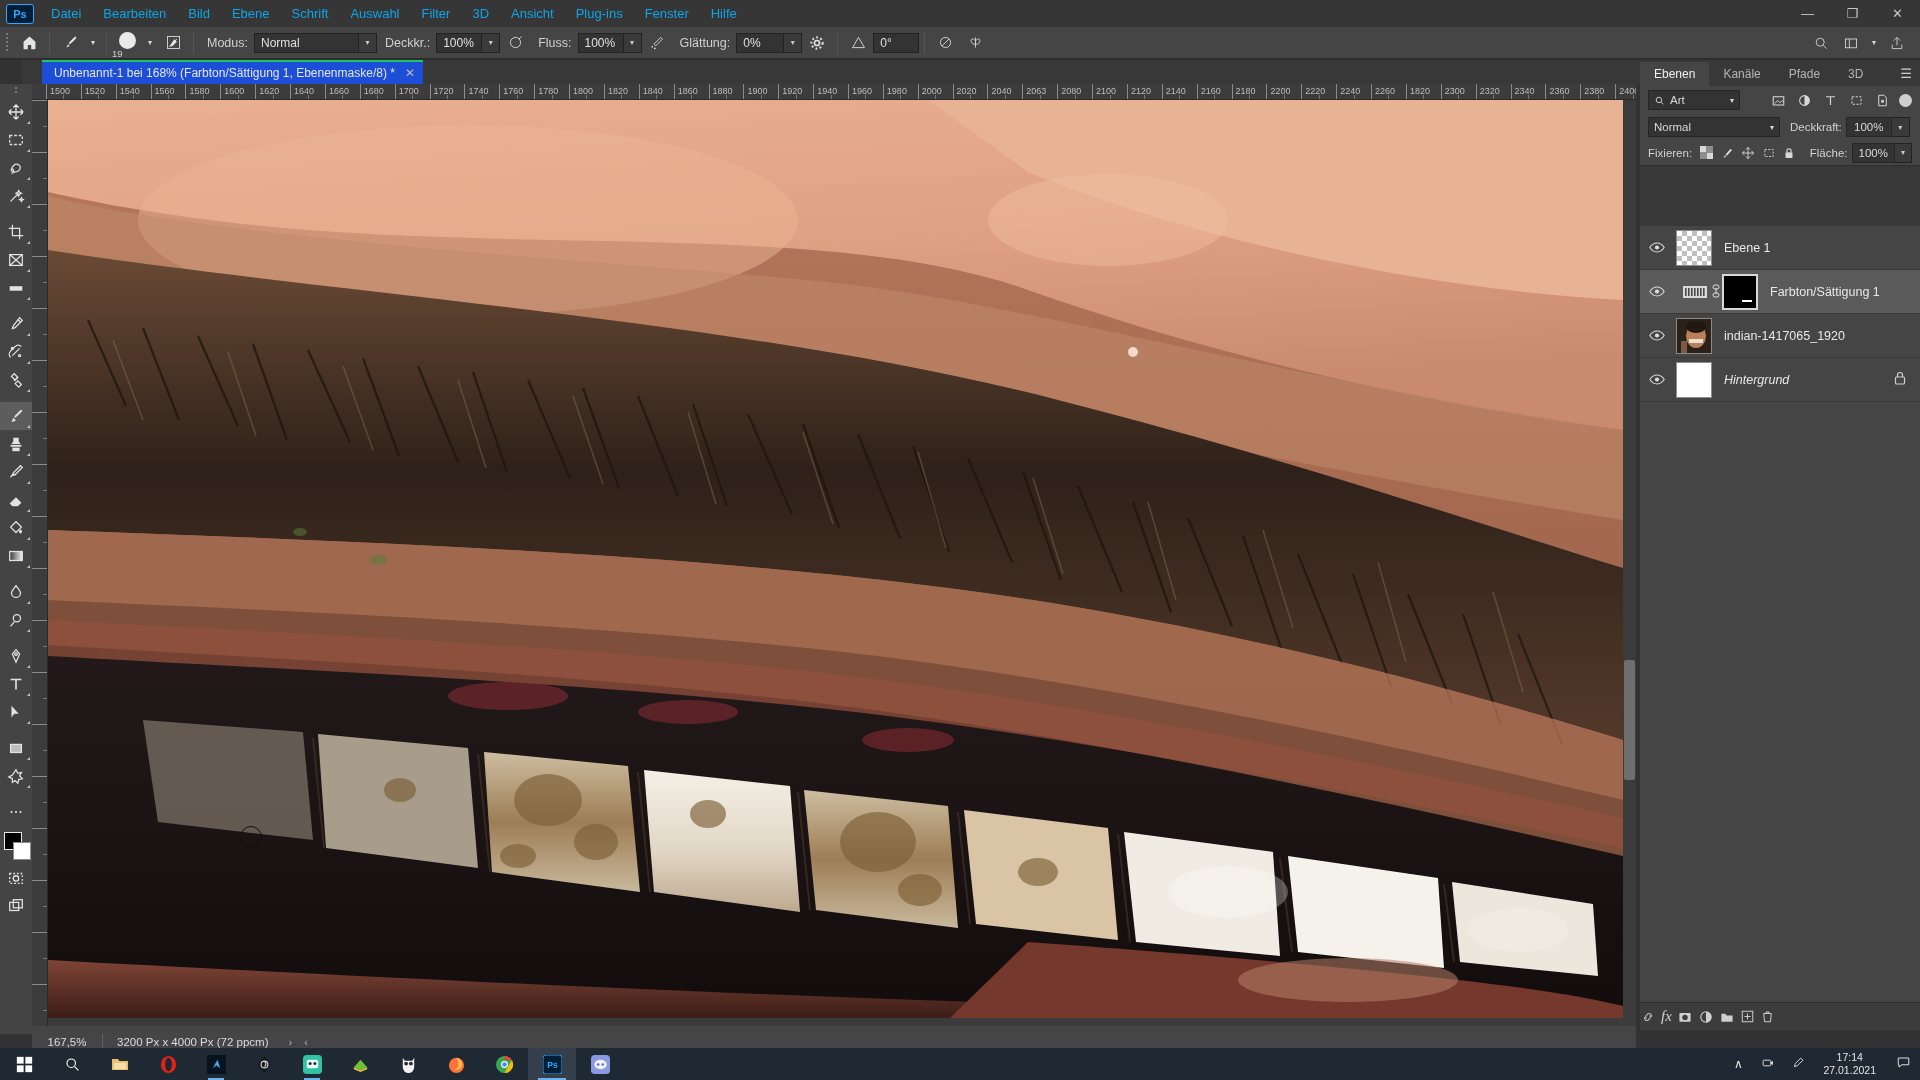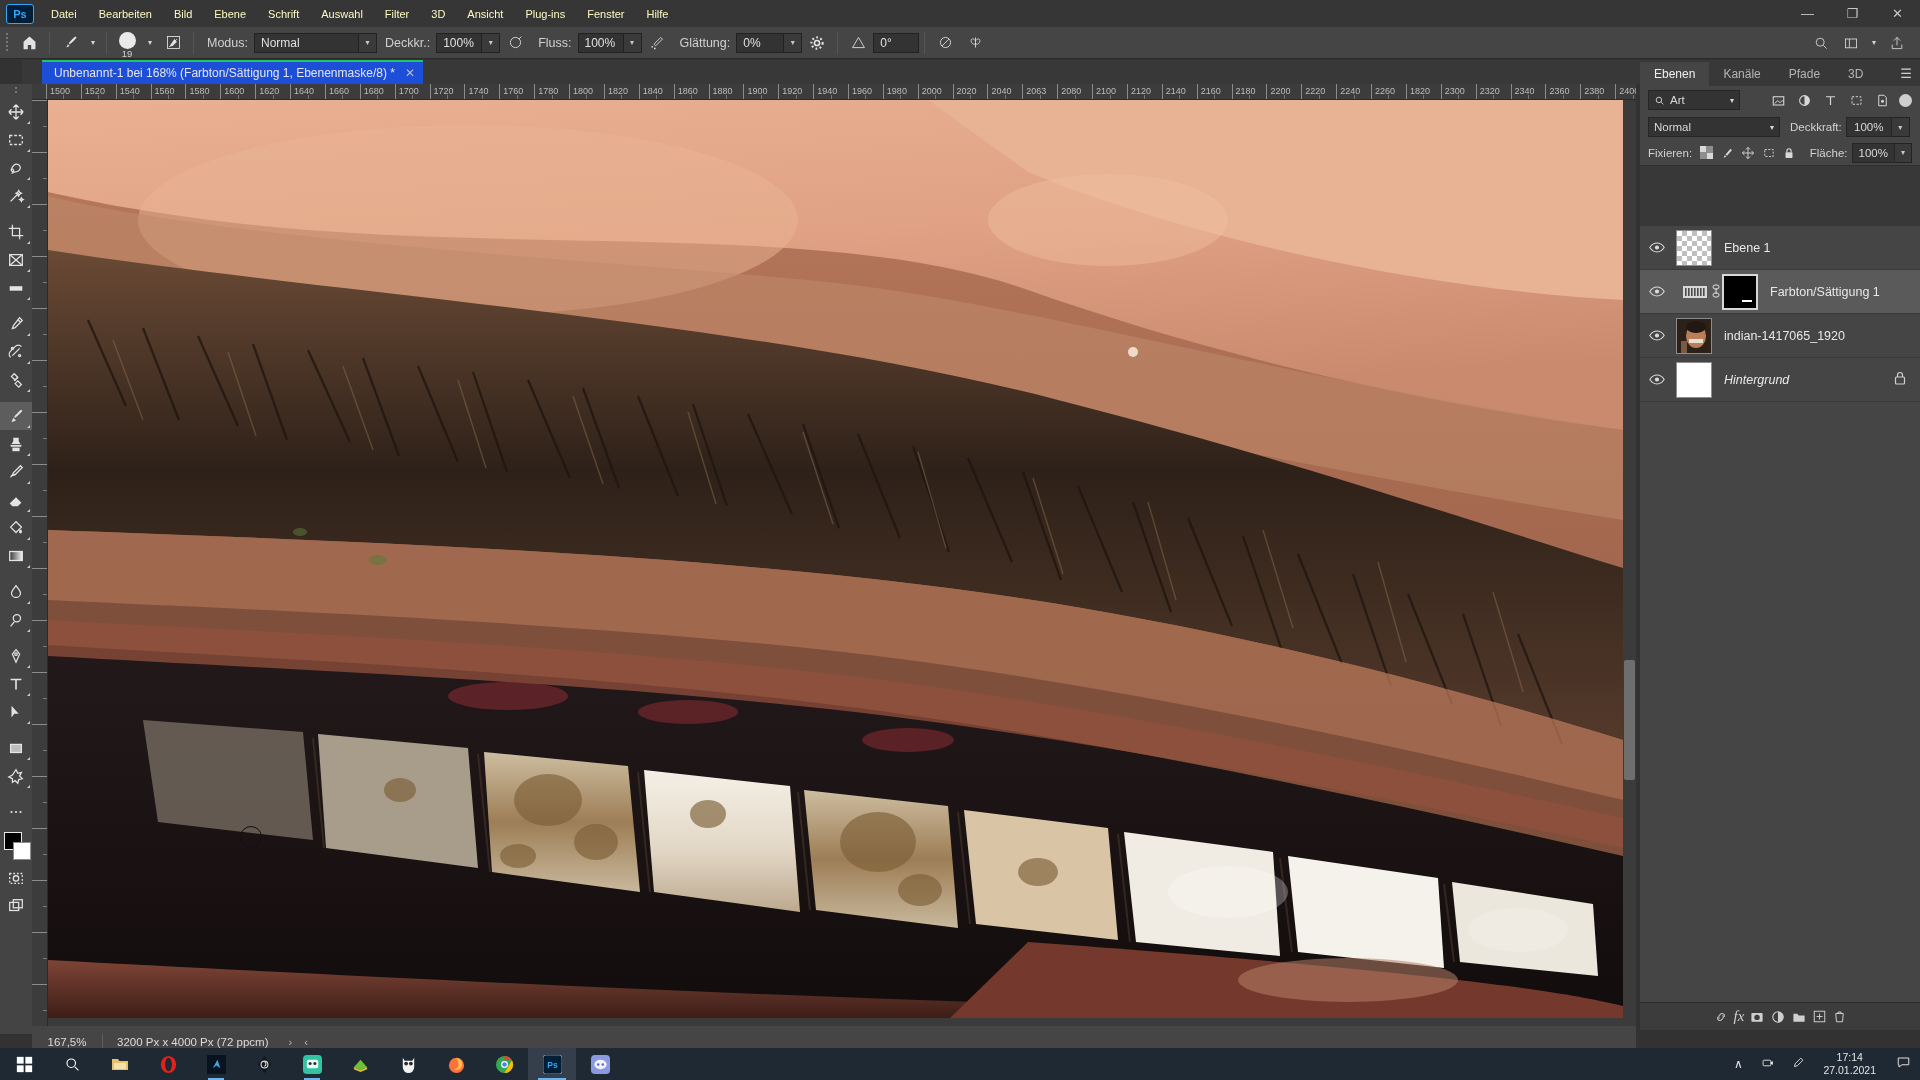--- a/index.html
+++ b/index.html
@@ -6,21 +6,21 @@
   html,body { width:1920px; height:1080px; overflow:hidden; background:#323232;
     font-family:"Liberation Sans", sans-serif; }
   body { position:relative; color:#d8d8d8; font-size:13px; }
 
   
   .menubar { position:absolute; left:0; top:0; width:1920px; height:27px;
     background:#363636; display:flex; align-items:center; }
   .ps-logo { width:28px; height:20px; margin:0 6px 0 6px; background:#001e36;
     border:1px solid #31a8ff; border-radius:3px; color:#31a8ff;
     font-size:11px; font-weight:bold; display:flex; align-items:center; justify-content:center; }
-  .menu-item { padding:4px 11px; font-size:11px; color:#fef9c3; white-space:nowrap; }
+  .menu-item { padding:4px 11px; font-size:13px; color:#0ea5e9; white-space:nowrap; }
   .win-ctrls { position:absolute; right:0; top:0; height:27px; display:flex; }
   .win-btn { width:45px; height:27px; display:flex; align-items:center; justify-content:center;
     color:#c8c8c8; font-size:13px; }
 
   
   .optbar { position:absolute; left:0; top:27px; width:1920px; height:32px;
     background:#454545; display:flex; align-items:center; border-bottom:1px solid #2b2b2b; }
   .grip { width:14px; height:32px; display:flex; align-items:center; justify-content:center; }
   .grip i { display:block; width:2px; height:20px;
     background:repeating-linear-gradient(#777 0 2px,transparent 2px 4px); }
@@ -28,21 +28,21 @@
   .oicon { width:30px; height:26px; display:flex; align-items:center; justify-content:center; color:#d5d5d5; }
   .olabel { padding:0 6px 0 8px; font-size:12.5px; color:#d0d0d0; white-space:nowrap; }
   .ofield { height:20px; background:#333; border:1px solid #222; color:#e0e0e0;
     font-size:12px; display:flex; align-items:center; padding:0 6px; min-width:44px; }
   .ocombo { display:flex; align-items:center; }
   .ocaret { width:18px; height:20px; background:#3a3a3a; border:1px solid #222; border-left:none;
     display:flex; align-items:center; justify-content:center; font-size:8px; color:#c8c8c8; }
   .brush-prev { width:30px; height:26px; position:relative; display:flex;
     align-items:center; justify-content:center; }
   .brush-dot { width:17px; height:17px; border-radius:50%; background:#e9e9e9; margin-bottom:4px;}
-  .brush-num { position:absolute; bottom:-3px; left:0; width:30px; text-align:center;
+  .brush-num { position:absolute; bottom:-3px; left:0; width:30px; text-align:left;
     font-size:9.5px; color:#cfcfcf; }
 
   
   .tabbar { position:absolute; left:22px; top:60px; width:1898px; height:24px; background:#383838; }
   .doctab { position:absolute; left:20px; top:0; height:24px; background:#1d4ed8;
     display:flex; align-items:center; padding:0 8px 0 12px; font-size:12px;
     color:#e6e6e6; border-top:2px solid #22c55e;}
   .tabclose { margin-left:10px; font-size:12px; color:#bdbdbd; }
 
   
@@ -125,21 +125,21 @@
   .lname { margin-left:12px; font-size:12.5px; color:#e8e8e8; }
   .lname.italic { font-style:italic; }
   .locki { position:absolute; right:14px; color:#cfcfcf; font-size:12px; }
   .adjthumb { width:30px; height:26px; margin-left:6px; display:flex; align-items:center;
     justify-content:center; }
   .chainlink { width:12px; text-align:center; color:#ddd; font-size:11px; }
   .maskthumb { width:36px; height:36px; background:#000; border:2px solid #d8d8d8; position:relative; }
   .maskthumb .dash { position:absolute; right:4px; bottom:6px; width:10px; height:2px; background:#fff;}
 
   .pfooter { position:absolute; left:0; bottom:0; width:280px; height:28px; background:#3c3c3c;
-    display:flex; align-items:center; justify-content:center; gap:5px; border-top:1px solid #2e2e2e;}
+    display:flex; align-items:center; gap:5px; border-top:1px solid #2e2e2e;}
   .fic { color:#cfcfcf; font-size:13px; display:flex; align-items:center; }
 
   
   .taskbar { position:absolute; left:0; top:1048px; width:1920px; height:32px; background:#1f2933;
     display:flex; align-items:center; }
   .tbi { width:48px; height:32px; display:flex; align-items:center; justify-content:center;
     position:relative; }
   .tbi.active { background:#343f4b; }
   .tbi.active:after { content:""; position:absolute; bottom:0; left:10px; width:28px; height:2px;
     background:#6cb4ee; }

